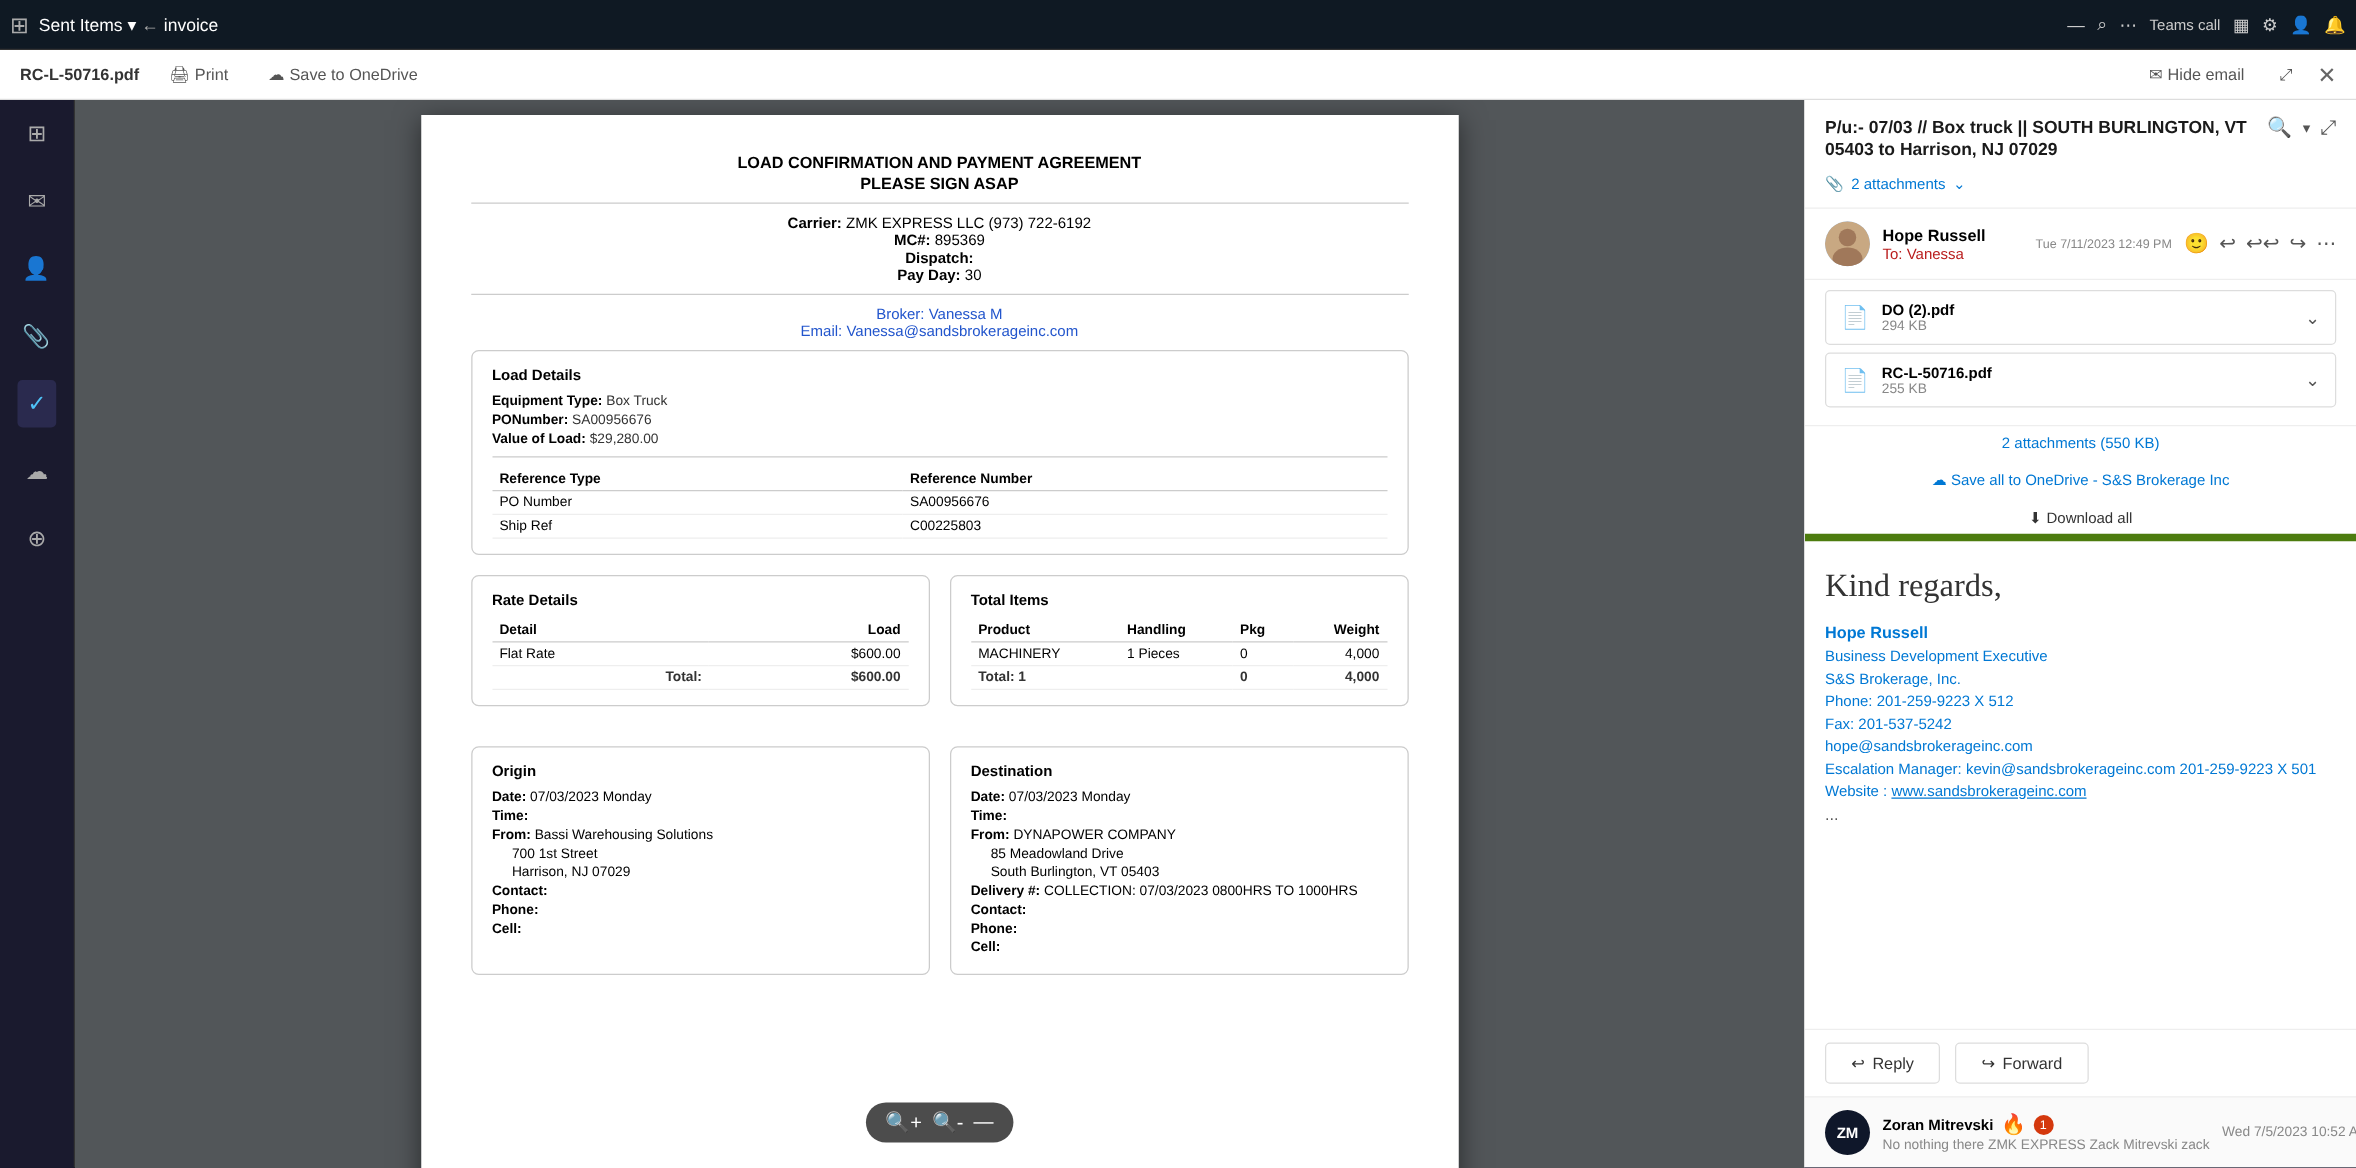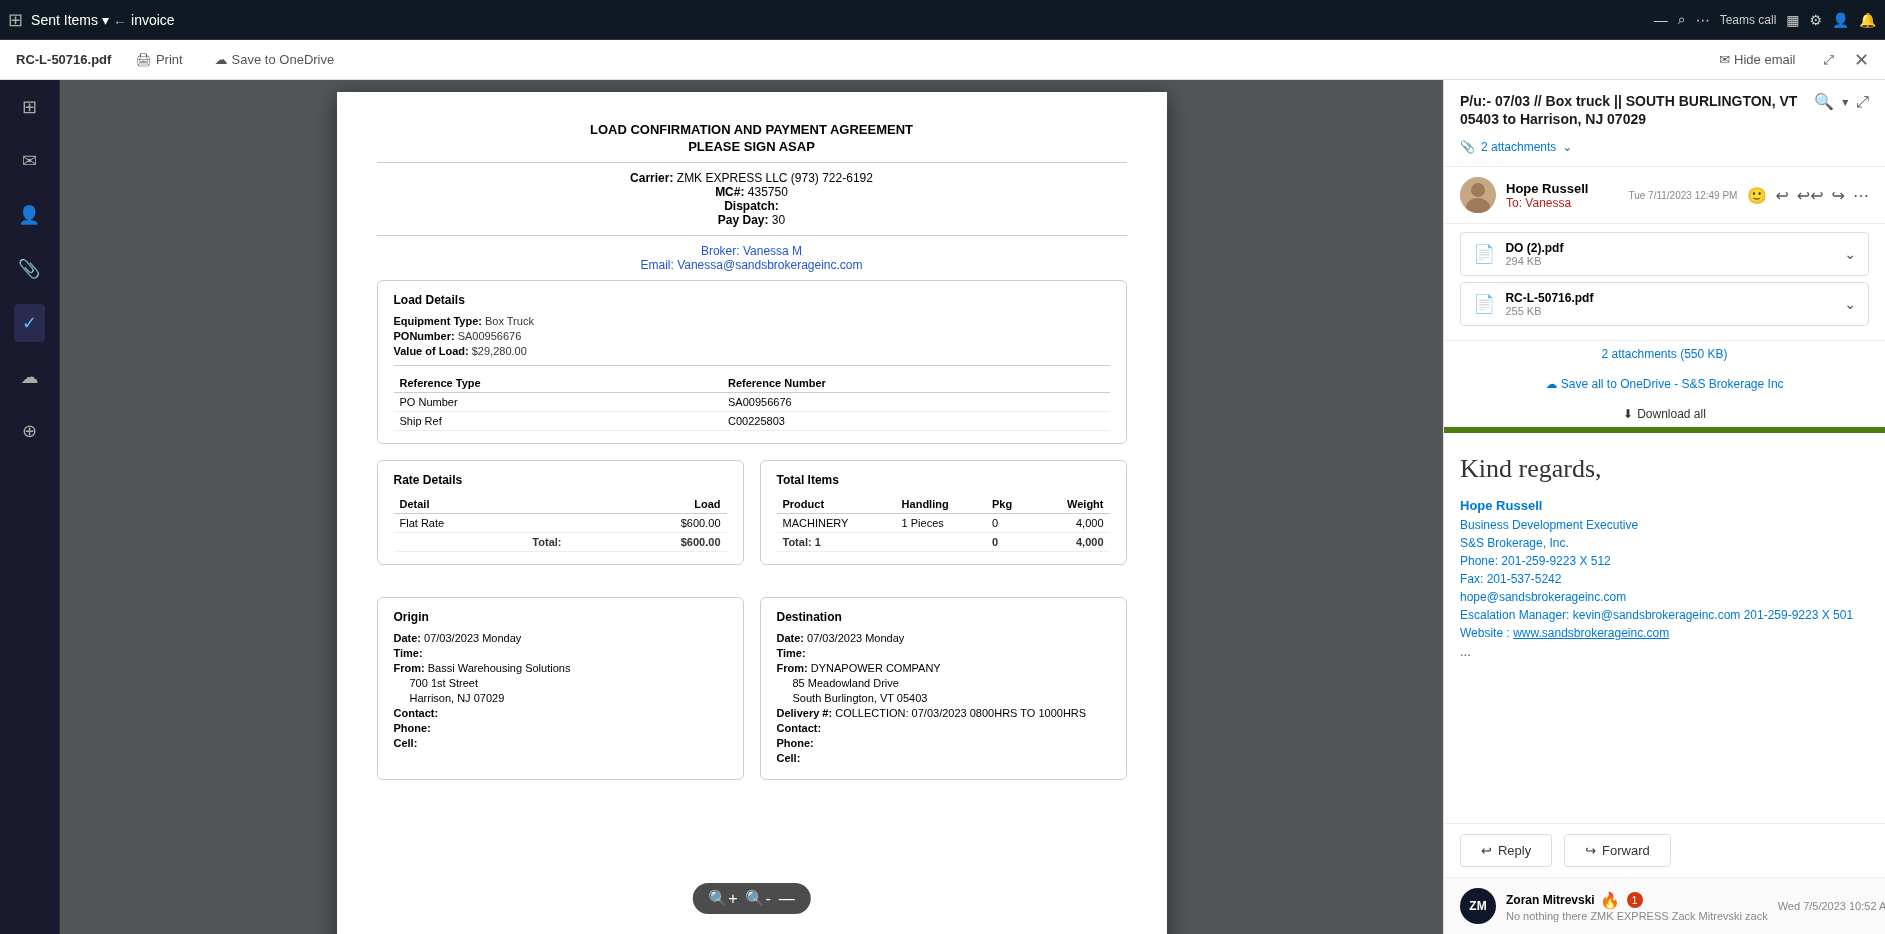--- a/index.html
+++ b/index.html
@@ -274,21 +274,21 @@
 
   <div class="pdf-area scrollbar-dark">
     <div class="pdf-page">
 
       <div class="pdf-title">LOAD CONFIRMATION AND PAYMENT AGREEMENT</div>
       <div class="pdf-subtitle">PLEASE SIGN ASAP</div>
       <hr class="pdf-divider">
 
       <div class="pdf-carrier-info">
         <div><span class="label">Carrier:</span> <span>ZMK EXPRESS LLC</span> <span>(973) 722-6192</span></div>
-        <div><span class="label">MC#:</span> <span>435750</span></div>
+        <div><span class="label">MC#:</span> <span>895369</span></div>
         <div><span class="label">Dispatch:</span></div>
         <div><span class="label">Pay Day:</span> <span>30</span></div>
       </div>
       <hr class="pdf-divider">
       <div class="pdf-broker-info">
         <div><span class="label">Broker:</span> <span>Vanessa M</span></div>
         <div><span class="label">Email:</span> <span>Vanessa@sandsbrokerageinc.com</span></div>
       </div>
 
       <div class="pdf-section">

